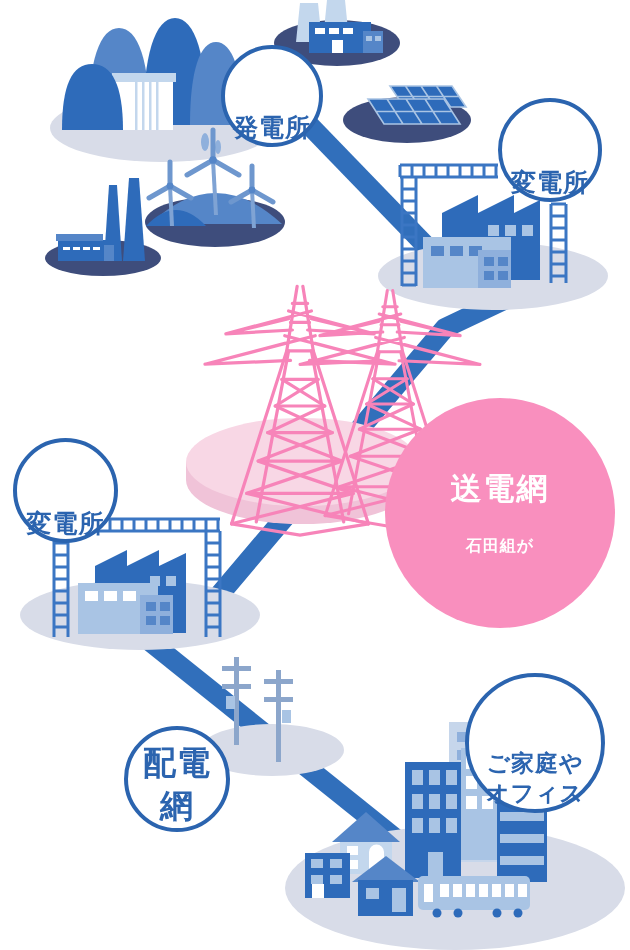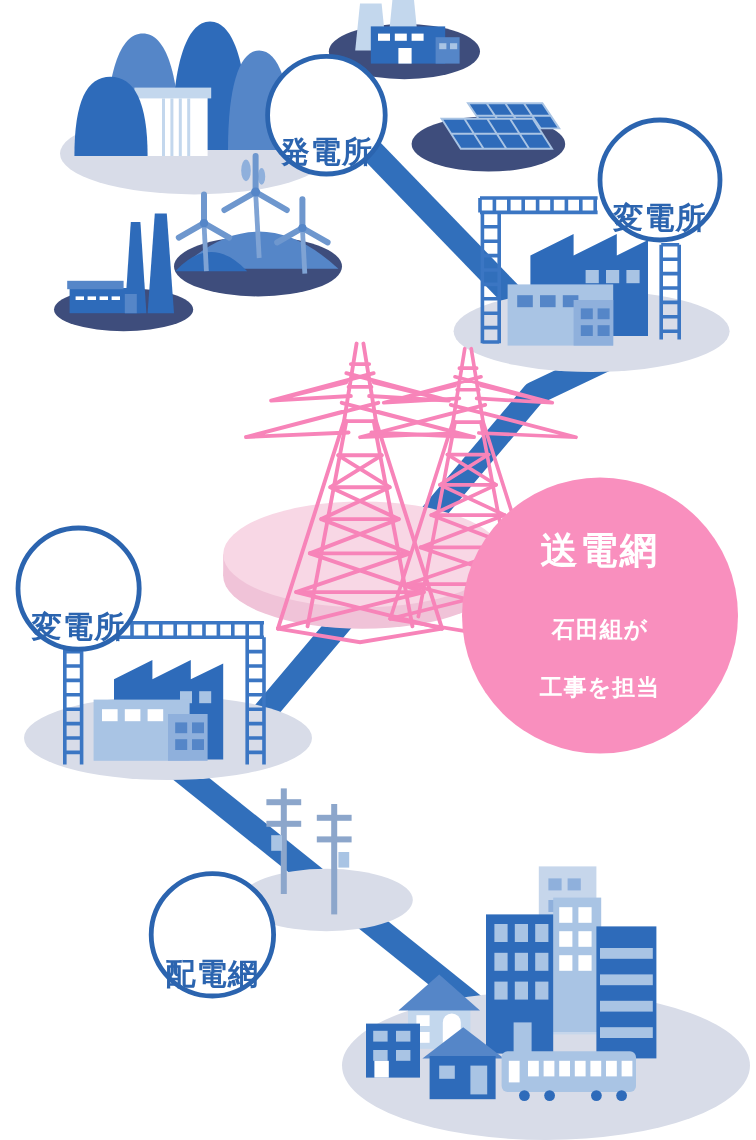--- a/index.html
+++ b/index.html
@@ -33,32 +33,32 @@
   .label-circle{
     position:absolute;z-index:3;background:#fff;box-sizing:border-box;
     border:4px solid var(--label-blue,#2B64AF);border-radius:50%;
     display:flex;flex-direction:column;align-items:center;justify-content:flex-end;
     color:var(--label-blue,#2B64AF);font-weight:bold;text-align:center;
     letter-spacing:1px;line-height:1.3;
   }
   .lc-power{left:221px;top:45px;width:102px;height:102px;font-size:25px;}
   .lc-sub-top{left:498px;top:98px;width:104px;height:104px;font-size:25px;}
   .lc-sub-left{left:13px;top:438px;width:105px;height:105px;font-size:25px;}
-  .lc-dist{left:124px;top:726px;width:106px;height:106px;font-size:25px;}
+  .lc-dist{left:124px;top:726px;width:106px;height:106px;font-size:33px;}
   .lc-homes{left:465px;top:673px;width:140px;height:140px;font-size:23px;}
 
   
   .pink-circle{
     position:absolute;z-index:4;left:385px;top:398px;width:230px;height:230px;
     background:var(--pink-circle,#F98FBE);border-radius:50%;
     display:flex;flex-direction:column;align-items:center;justify-content:center;
-    color:#fff;text-align:center;font-weight:bold;
+    color:#fff;text-align:center;font-weight:bold;gap:12px;
   }
   .pc-title{font-size:31px;letter-spacing:2px;margin-bottom:12px;}
-  .pc-line{font-size:19px;line-height:1.55;letter-spacing:1px;margin-top:19px;}
+  .pc-line{font-size:16px;line-height:1.55;letter-spacing:1px;}
 </style>
 </head>
 <body>
 
 <div class="stage">
 
   <svg width="630" height="950" viewBox="0 0 630 950">
     <defs>
       <g id="pink-pylon">
         <path class="pylon" d="M-3,-246 L-14,-178 L-72,4 M3,-246 L14,-178 L72,4"></path>
@@ -292,20 +292,23 @@
   </div>
   <div class="label-circle lc-sub-top">
     <span>変電所</span>
   </div>
   <div class="label-circle lc-sub-left">
     <span>変電所</span>
   </div>
   <div class="label-circle lc-dist">
     <span>配電網</span>
   </div>
+  <div class="label-circle lc-homes">
+    <span>ご家庭や</span>
+    <span>オフィス</span>
+  </div>
 
   <div class="pink-circle">
     <div class="pc-title">送電網</div>
     <div class="pc-line">石田組が</div>
-    <div class="pc-line">工事を担当</div>
   </div>
 
 </div>
 
 </body></html>

